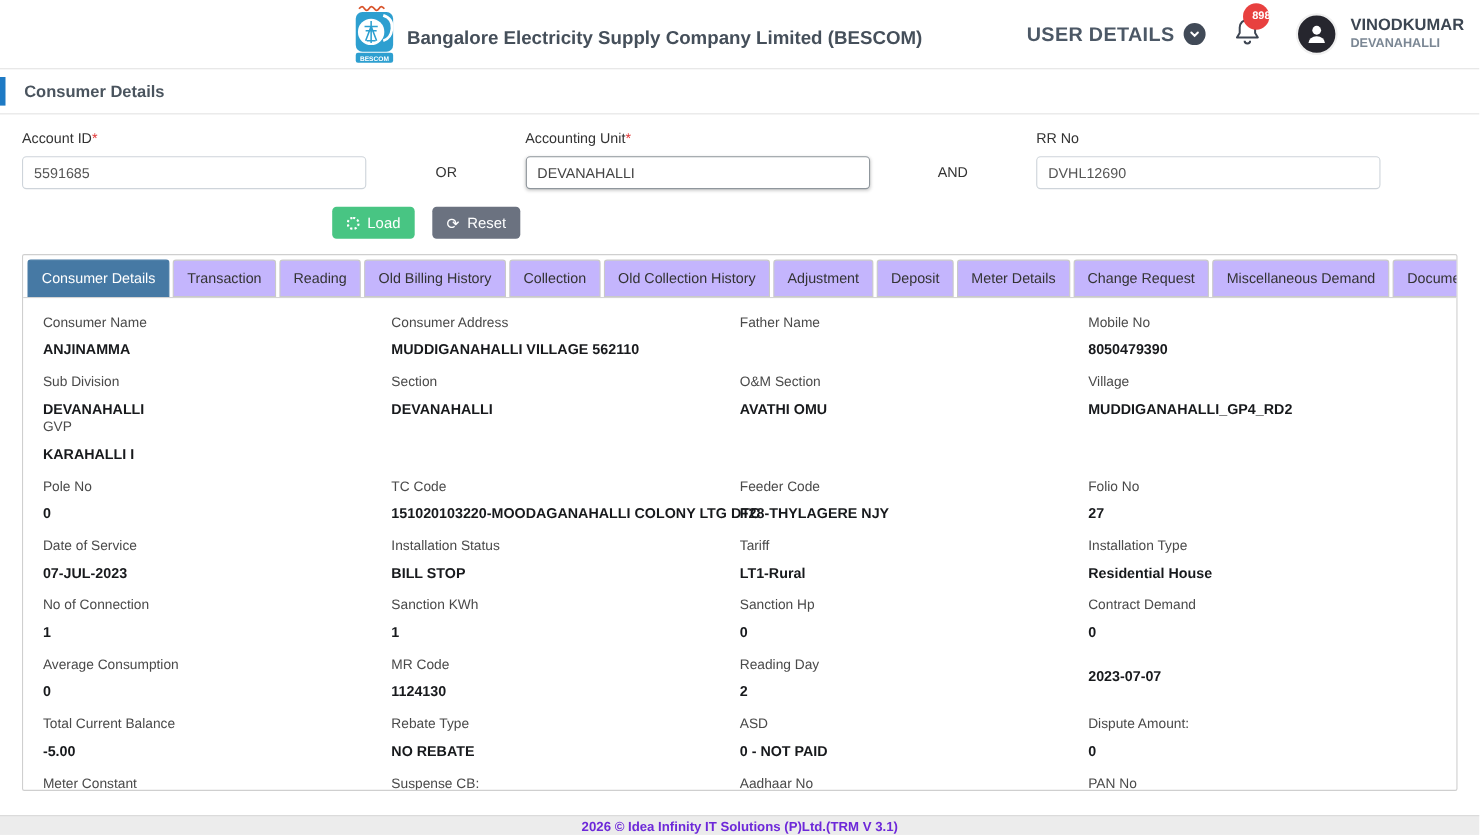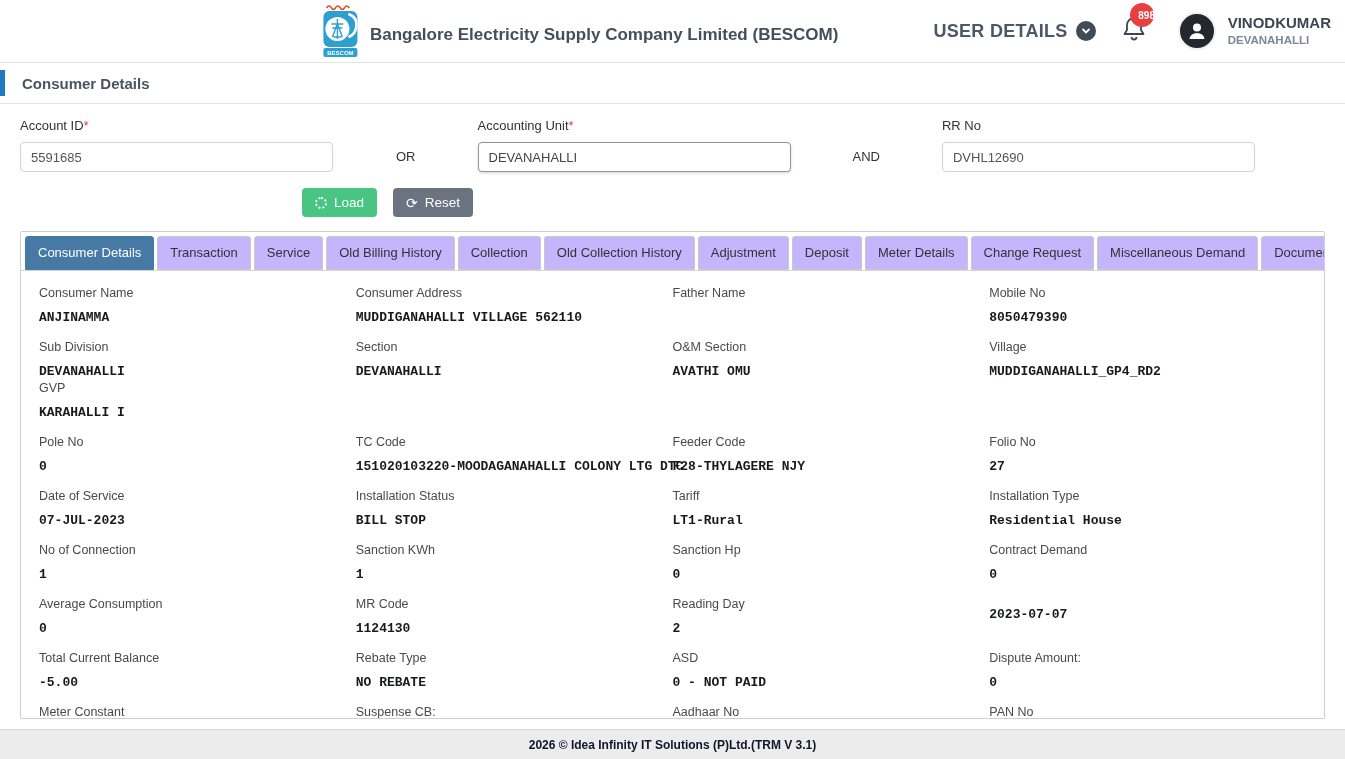--- a/index.html
+++ b/index.html
@@ -55,25 +55,25 @@
   .panel{margin:14px 20px 0 20px;border:1px solid #cfcfcf;border-radius:2px;height:488px;overflow:hidden;background:#fff;}
   .tabs{display:flex;gap:3px;padding:4px 4px 0 4px;border-bottom:1px solid #d4d4d4;}
   .tab{background:#c4b5fd;border:1px solid #c9c9c9;border-radius:3px 3px 0 0;padding:8px 12px 9px 12px;
        font-size:13px;color:#333;white-space:nowrap;cursor:pointer;}
   .tab.active{background:var(--active-tab);border-color:var(--active-tab);color:#fff;}
   
   .grid{padding:2px 18px 0 18px;}
   .grow{display:flex;}
   .gcell{width:25%;padding:13px 10px 2px 0;}
   .glabel{font-size:12.5px;color:var(--label);}
-  .gvalue{font-size:13px;font-weight:bold;color:var(--value);margin-top:10px;white-space:nowrap;min-height:15px;font-family:Liberation Mono, monospace;}
+  .gvalue{font-size:13px;font-weight:bold;color:var(--value);margin-top:10px;white-space:nowrap;min-height:15px;}
   .gsublabel{font-size:12.5px;color:var(--label);margin-top:2px;}
   
-  .footer{position:absolute;left:0;right:0;bottom:0;height:30px;background:#ececec;border-top:1px solid #d9d9d9;
-          display:flex;align-items:center;justify-content:center;font-size:12px;font-weight:bold;color:#0f172a;}
+  .footer{position:absolute;left:0;right:0;bottom:0;height:18px;background:#ececec;border-top:1px solid #d9d9d9;
+          display:flex;align-items:center;justify-content:center;font-size:12px;font-weight:bold;color:#6d28d9;}
 </style>
 </head>
 <body>
 
 <div class="topbar">
   <div class="brand">
     <div class="logo">
       <svg width="40" height="54" viewBox="0 0 40 54">
 
         <path d="M6 4 q3 -4 5 0 q2 3 4 0 q2 -4 5 0 q2 3 4 0 q2 -4 5 0" stroke="#d8542c" stroke-width="1.6" fill="none"></path>
@@ -155,21 +155,21 @@
       <span class="refresh-glyph">⟳</span>
       <span>Reset</span>
     </button>
   </div>
 </div>
 
 <div class="panel">
   <div class="tabs">
       <div class="tab active">Consumer Details</div>
       <div class="tab">Transaction</div>
-      <div class="tab">Service</div>
+      <div class="tab">Reading</div>
       <div class="tab">Old Billing History</div>
       <div class="tab">Collection</div>
       <div class="tab">Old Collection History</div>
       <div class="tab">Adjustment</div>
       <div class="tab">Deposit</div>
       <div class="tab">Meter Details</div>
       <div class="tab">Change Request</div>
       <div class="tab">Miscellaneous Demand</div>
       <div class="tab">Documents</div>
     </div>

